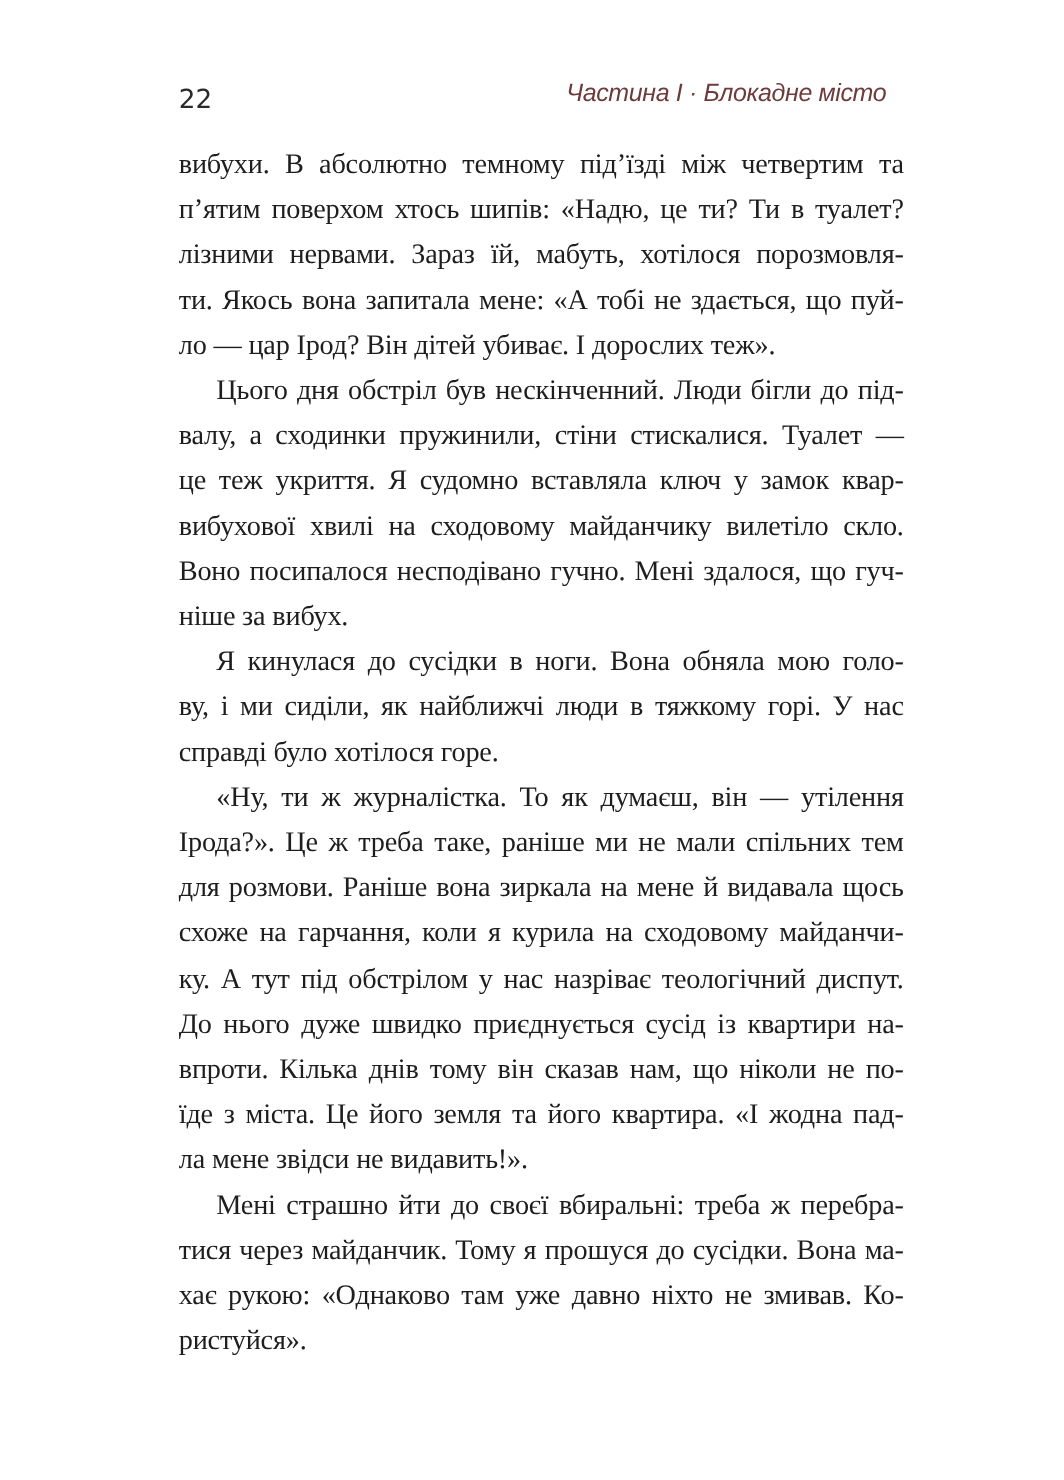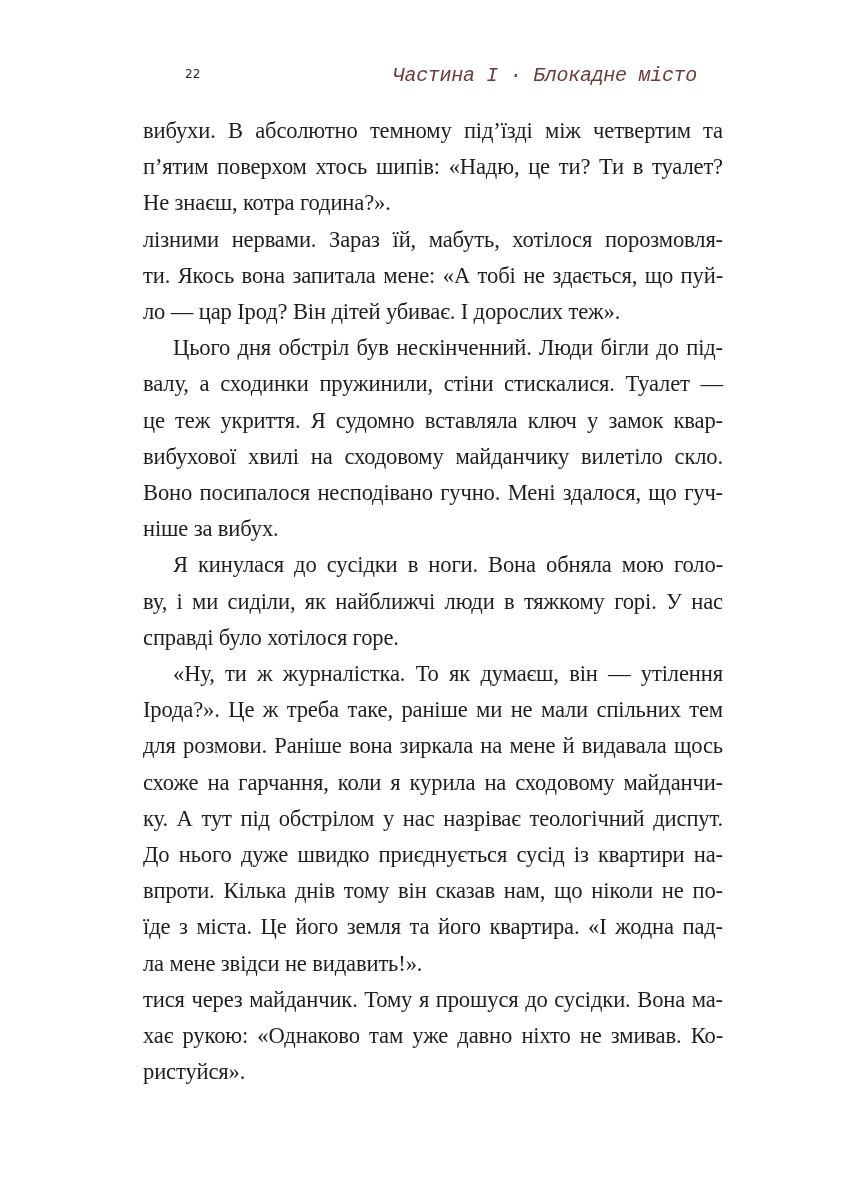--- a/index.html
+++ b/index.html
@@ -20,29 +20,28 @@
       top: 64px;
       left: 143px;
       width: 566px;
       height: 28px;
     }
     .page-number {
       position: absolute;
       left: 0;
       top: 3px;
       font-family: "DejaVu Sans", "Liberation Sans", sans-serif;
-      font-size: 12px;
+      font-size: 21px;
       color: #2a2a2a;
-      margin-left: 42px;
     }
     .running-head {
       position: absolute;
-      right: 12px;
+      right: 0;
       top: 0;
-      font-family: Liberation Mono, monospace;
+      font-family: Liberation Sans, sans-serif;
       font-style: italic;
       font-size: 20px;
       letter-spacing: -0.3px;
       color: #6e3b3b;
     }
     .body-text {
       position: absolute;
       top: 113px;
       left: 143px;
       width: 580px;
@@ -72,21 +71,20 @@
 <div class="page-header">
   <span class="page-number">22</span>
   <span class="running-head">Частина I · Блокадне місто</span>
 </div>
 
 <div class="body-text">
 
   <p class="paragraph">
     <span class="line">вибухи. В абсолютно темному під’їзді між четвертим та</span>
     <span class="line">п’ятим поверхом хтось шипів: «Надю, це ти? Ти в туалет?</span>
-    <span class="line last">Не знаєш, котра година?».</span>
   </p>
 
   <p class="paragraph">
     <span class="line">лізними нервами. Зараз їй, мабуть, хотілося порозмовля-</span>
     <span class="line">ти. Якось вона запитала мене: «А тобі не здається, що пуй-</span>
     <span class="line last">ло — цар Ірод? Він дітей убиває. І дорослих теж».</span>
   </p>
 
   <p class="paragraph">
     <span class="line indent">Цього дня обстріл був нескінченний. Люди бігли до під-</span>
@@ -109,17 +107,18 @@
     <span class="line">для розмови. Раніше вона зиркала на мене й видавала щось</span>
     <span class="line">схоже на гарчання, коли я курила на сходовому майданчи-</span>
     <span class="line">ку. А тут під обстрілом у нас назріває теологічний диспут.</span>
     <span class="line">До нього дуже швидко приєднується сусід із квартири на-</span>
     <span class="line">впроти. Кілька днів тому він сказав нам, що ніколи не по-</span>
     <span class="line">їде з міста. Це його земля та його квартира. «І жодна пад-</span>
     <span class="line last">ла мене звідси не видавить!».</span>
   </p>
 
   <p class="paragraph">
+    <span class="line indent">Мені страшно йти до своєї вбиральні: треба ж перебра-</span>
     <span class="line">тися через майданчик. Тому я прошуся до сусідки. Вона ма-</span>
     <span class="line">хає рукою: «Однаково там уже давно ніхто не змивав. Ко-</span>
     <span class="line last">ристуйся».</span>
   </p>
 </div>
 
 </body></html>

